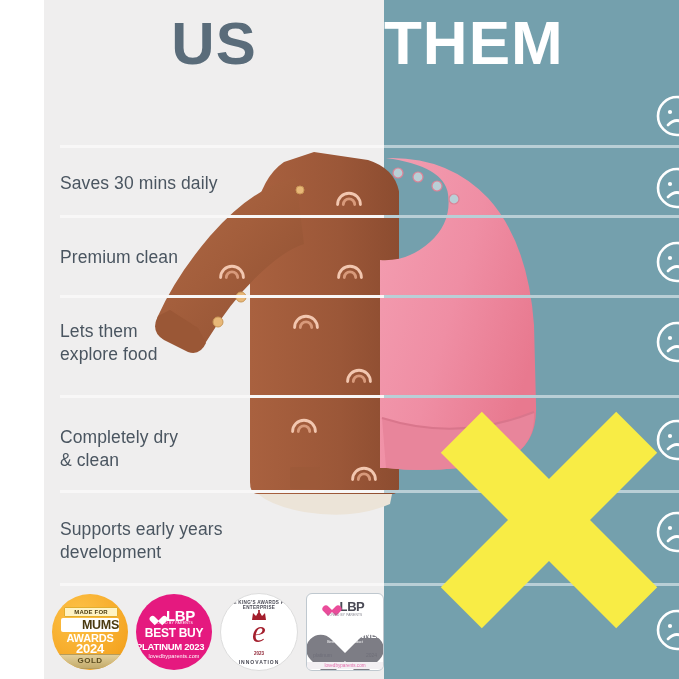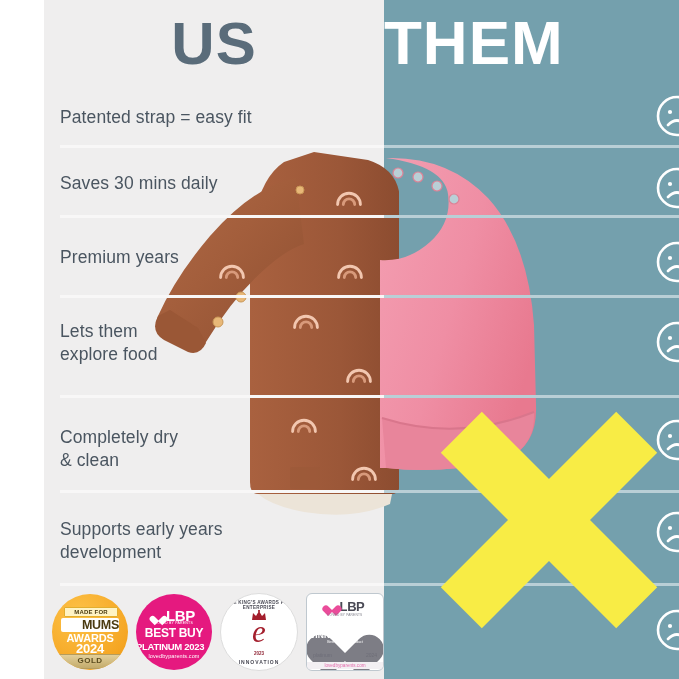--- a/index.html
+++ b/index.html
@@ -286,21 +286,21 @@
   .b-win .greyheart {
     position: absolute; left: 13px; top: 23px; width: 50px; height: 42px;
   }
   .b-win .greyheart::before, .b-win .greyheart::after {
     content: ""; position: absolute; width: 29px; height: 40px;
     background: #7d7d85; border-radius: 29px 29px 0 0; top: 0;
   }
   .b-win .greyheart::before { left: 21px; transform: rotate(45deg); transform-origin: 0 100%; }
   .b-win .greyheart::after  { left: 0px;  transform: rotate(-45deg); transform-origin: 100% 100%; }
   .b-win .wintxt {
-    position: absolute; left: 0; top: 36px; width: 76px; text-align: left;
+    position: absolute; left: 0; top: 36px; width: 76px; text-align: right;
     color: #ffffff; font-size: 8.5px; font-weight: bold; letter-spacing: .2px;
     z-index: 3; line-height: 10px;
   }
   .b-win .winsub {
     position: absolute; left: 0; top: 46px; width: 76px; text-align: center;
     color: #ffffff; font-size: 3.6px; z-index: 3;
   }
   .b-win .plat {
     position: absolute; left: 6px; bottom: 12px; color: #6e6e78; font-size: 5px;
   }
@@ -427,23 +427,22 @@
       <div class="rule-r"></div>
     </div>
   <div class="rule" style="top:583px">
       <div class="rule-l"></div>
       <div class="rule-r"></div>
     </div>
 
   <div class="heading-us">US</div>
   <div class="heading-them">THEM</div>
 
-  <div class="benefit" style="top:106px">Patented strap = easy fit</div>
   <div class="benefit" style="top:172px">Saves 30 mins daily</div>
-  <div class="benefit" style="top:246px">Premium years</div>
+  <div class="benefit" style="top:246px">Premium clean</div>
   <div class="benefit" style="top:320px;white-space:pre-line">Lets them
 explore food</div>
   <div class="benefit" style="top:426px;white-space:pre-line">Completely dry
 &amp; clean</div>
   <div class="benefit" style="top:518px;white-space:pre-line">Supports early years
 development</div>
 
   <div class="sadface" style="top:94px">
     <svg viewBox="0 0 44 44" width="44" height="44">
         <circle cx="22" cy="22" r="19" fill="none" stroke="#ffffff" stroke-width="2.6"></circle>

